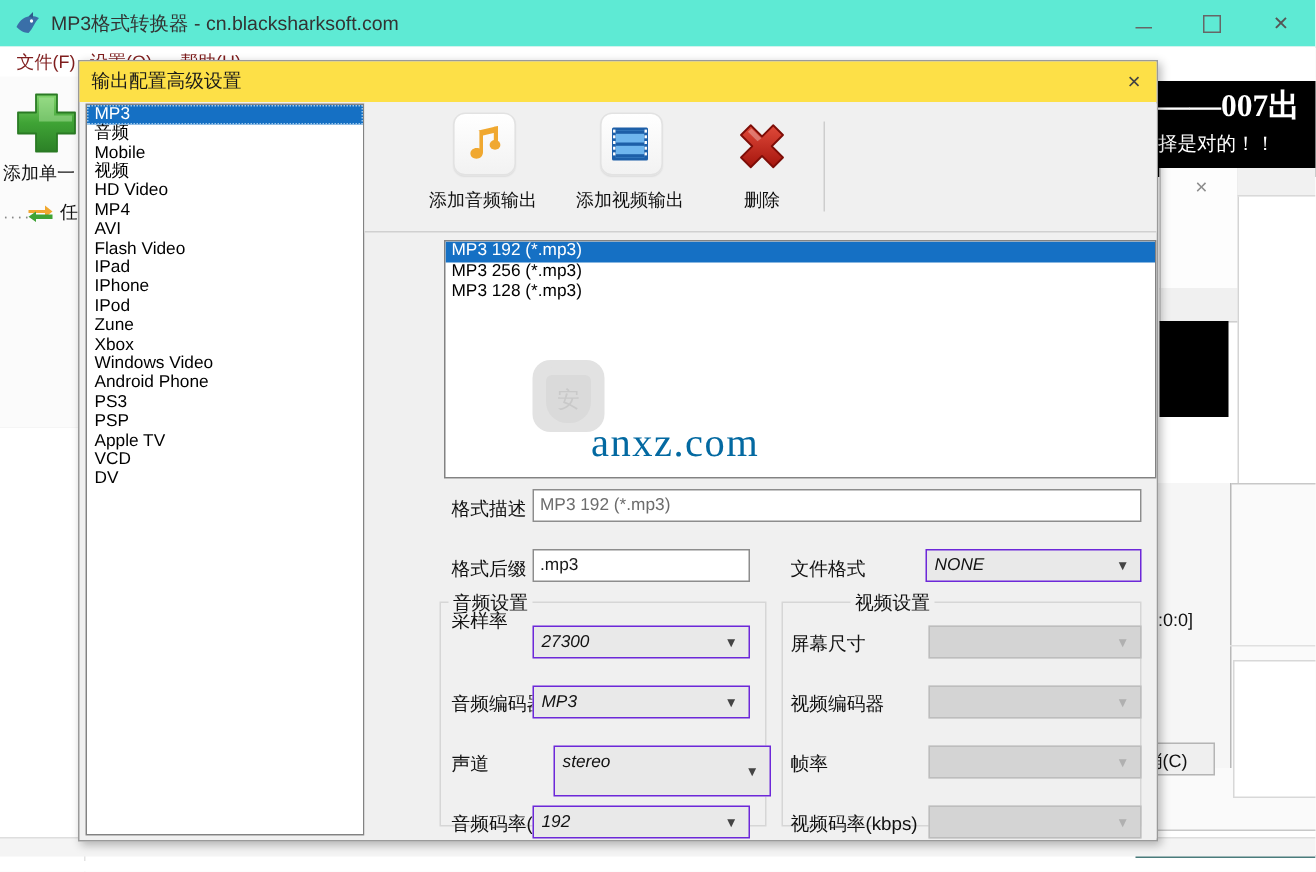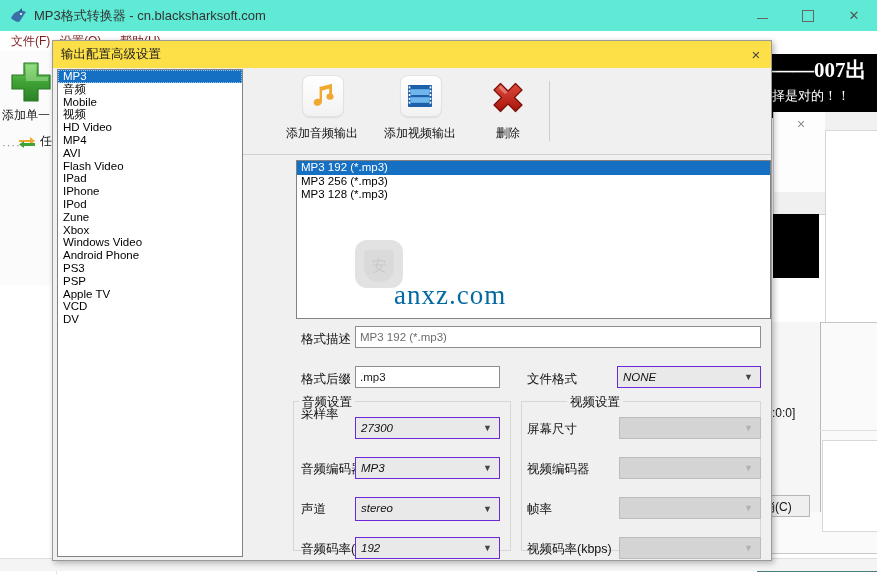--- a/index.html
+++ b/index.html
@@ -517,21 +517,21 @@
         <span class="chev">▼</span>
       </div>
 
       <div class="lbl" style="left:58px;top:136px;">音频编码器</div>
       <div class="combo" style="left:112px;top:132px;width:145px;height:22px;">
         <span>MP3</span>
         <span class="chev">▼</span>
       </div>
 
       <div class="lbl" style="left:58px;top:176px;">声道</div>
-      <div class="combo" style="left:112px;top:172px;width:145px;height:24px;">
+      <div class="combo" style="left:126px;top:172px;width:145px;height:34px;">
         <span>stereo</span>
         <span class="chev">▼</span>
       </div>
 
       <div class="lbl" style="left:58px;top:216px;">音频码率(kbps)</div>
       <div class="combo" style="left:112px;top:212px;width:145px;height:22px;">
         <span>192</span>
         <span class="chev">▼</span>
       </div>
 

